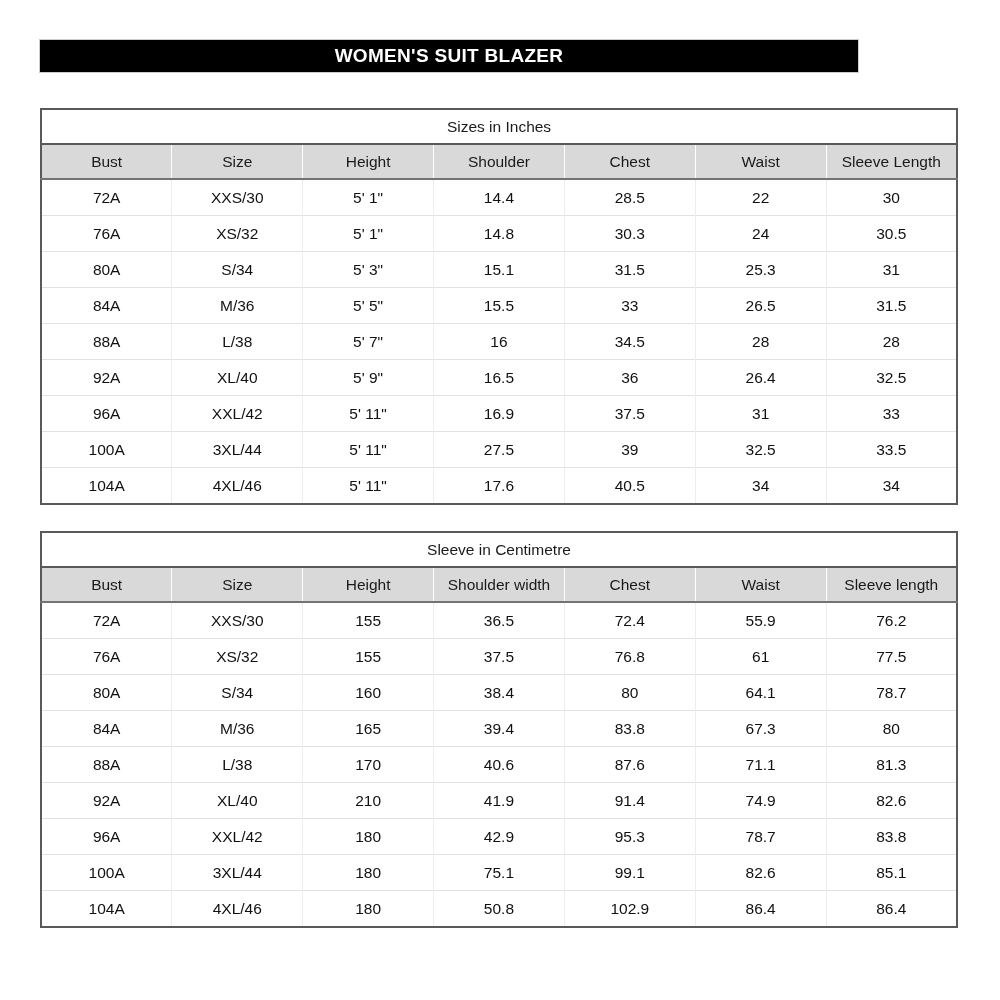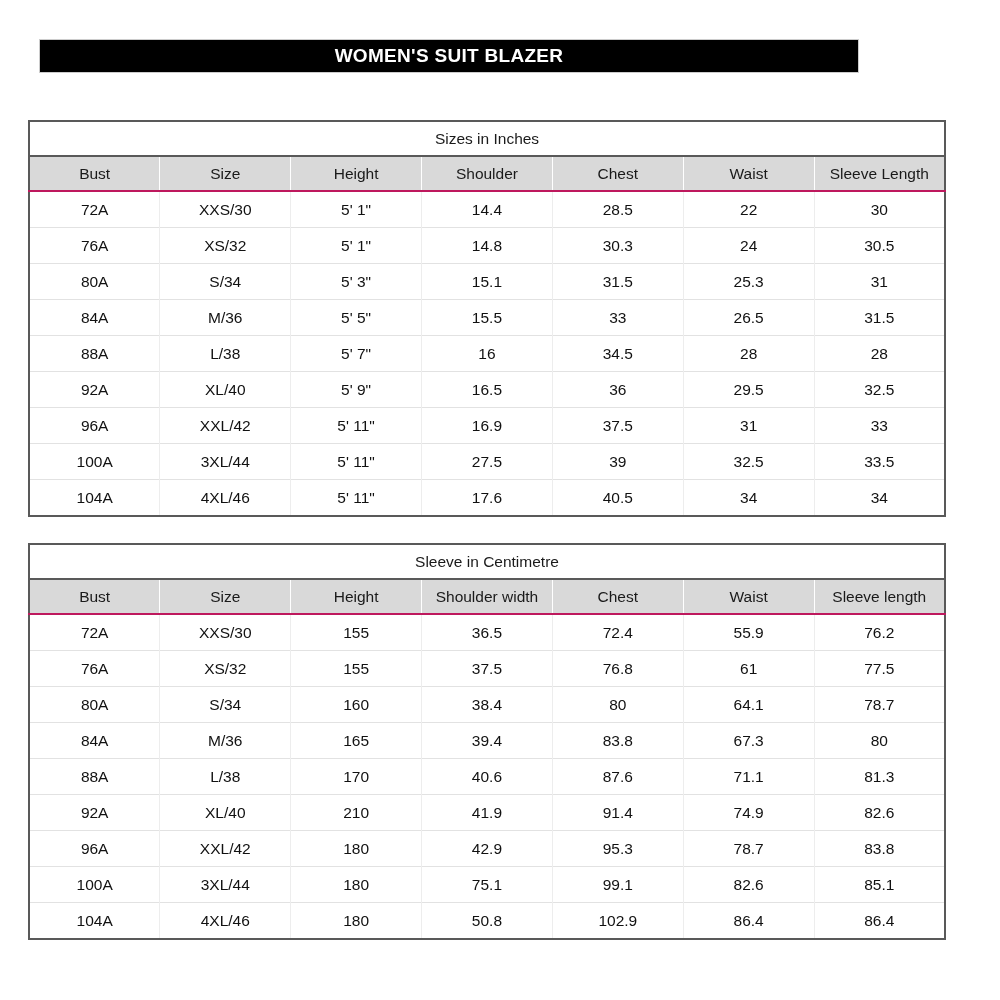--- a/index.html
+++ b/index.html
@@ -25,27 +25,26 @@
     display: flex;
     align-items: center;
     justify-content: center;
     font-weight: bold;
     font-size: 19px;
     letter-spacing: 0.3px;
     box-shadow: 0 0 0 1px #cccccc;
   }
   table.size-table {
     position: absolute;
-    left: 28px;
+    left: 40px;
     width: 918px;
     table-layout: fixed;
     border-collapse: collapse;
     border: 2px solid #595959;
     font-size: 15.5px;
-    margin-top: 12px;
   }
   #table-inches { top: 108px; }
   #table-cm     { top: 531px; }
 
   .caption-cell {
     height: 31px;
     text-align: center;
     vertical-align: middle;
     background: #ffffff;
     border-bottom: 2px solid #595959;
@@ -53,21 +52,21 @@
     color: #1a1a1a;
   }
   tr.header-row th {
     background: #d9d9d9;
     height: 31px;
     text-align: center;
     vertical-align: middle;
     font-weight: normal;
     font-size: 15.5px;
     color: #1a1a1a;
-    border-bottom: 2px solid #be185d;
+    border-bottom: 2px solid #737373;
     border-left: 1px solid #ffffff;
   }
   tr.header-row th:first-child { border-left: none; }
 
   tbody td {
     height: 33px;
     text-align: center;
     vertical-align: middle;
     background: #ffffff;
     border-top: 1px solid #e2e2e2;
@@ -144,21 +143,21 @@
         <td>34.5</td>
         <td>28</td>
         <td>28</td>
       </tr>
       <tr>
         <td>92A</td>
         <td>XL/40</td>
         <td>5' 9"</td>
         <td>16.5</td>
         <td>36</td>
-        <td>29.5</td>
+        <td>26.4</td>
         <td>32.5</td>
       </tr>
       <tr>
         <td>96A</td>
         <td>XXL/42</td>
         <td>5' 11"</td>
         <td>16.9</td>
         <td>37.5</td>
         <td>31</td>
         <td>33</td>

